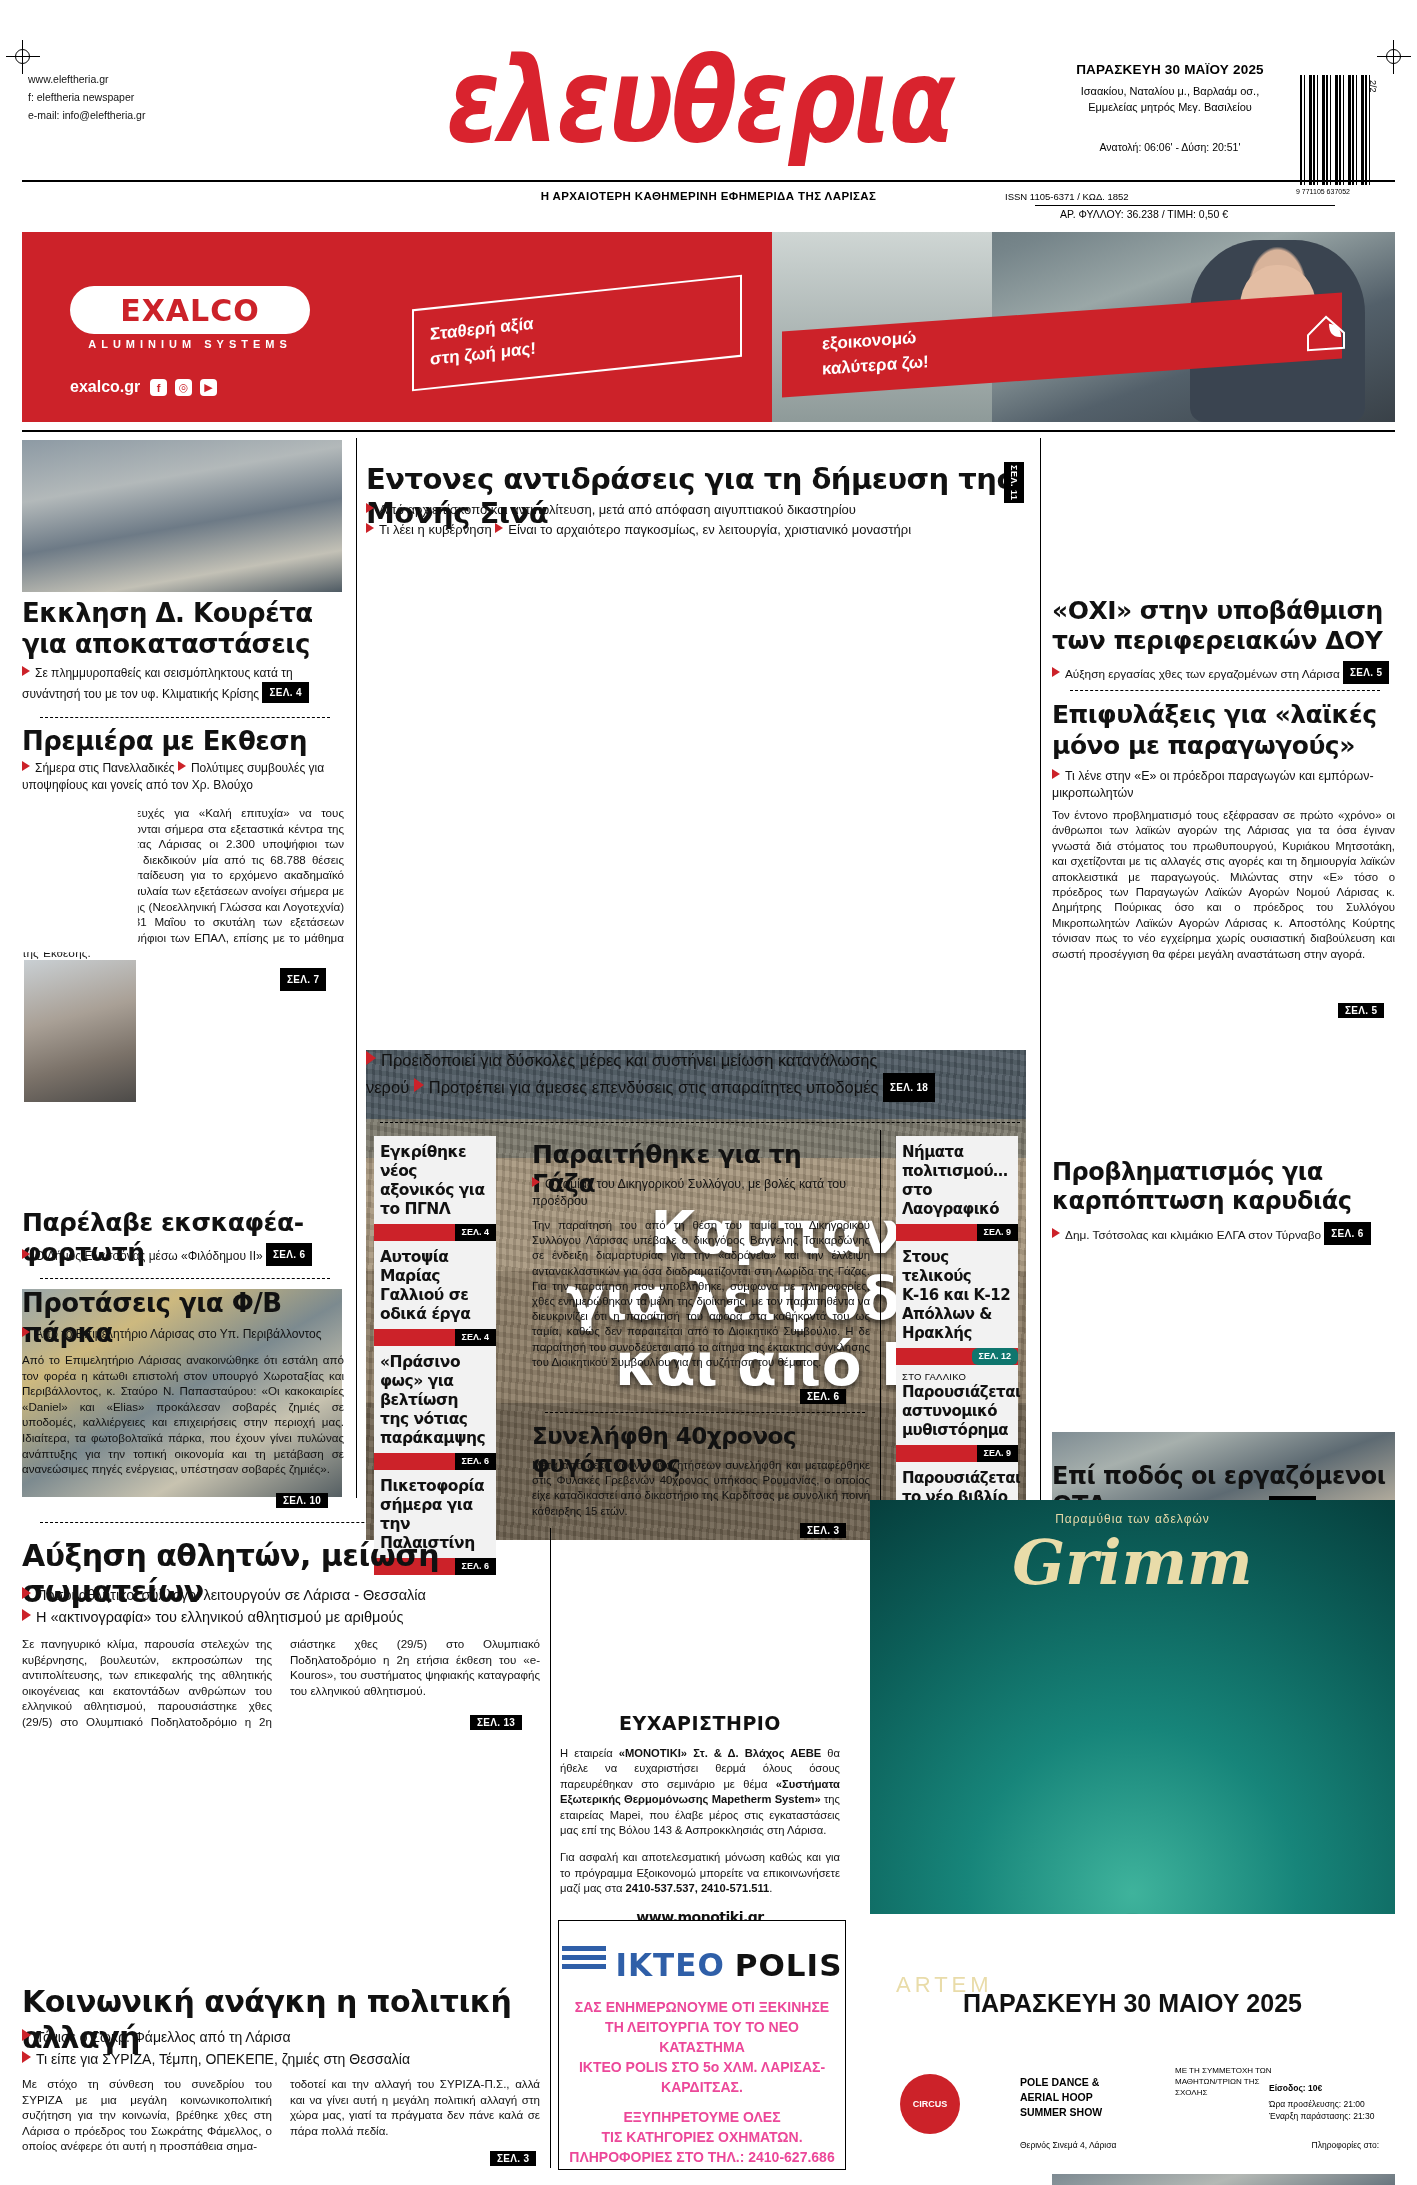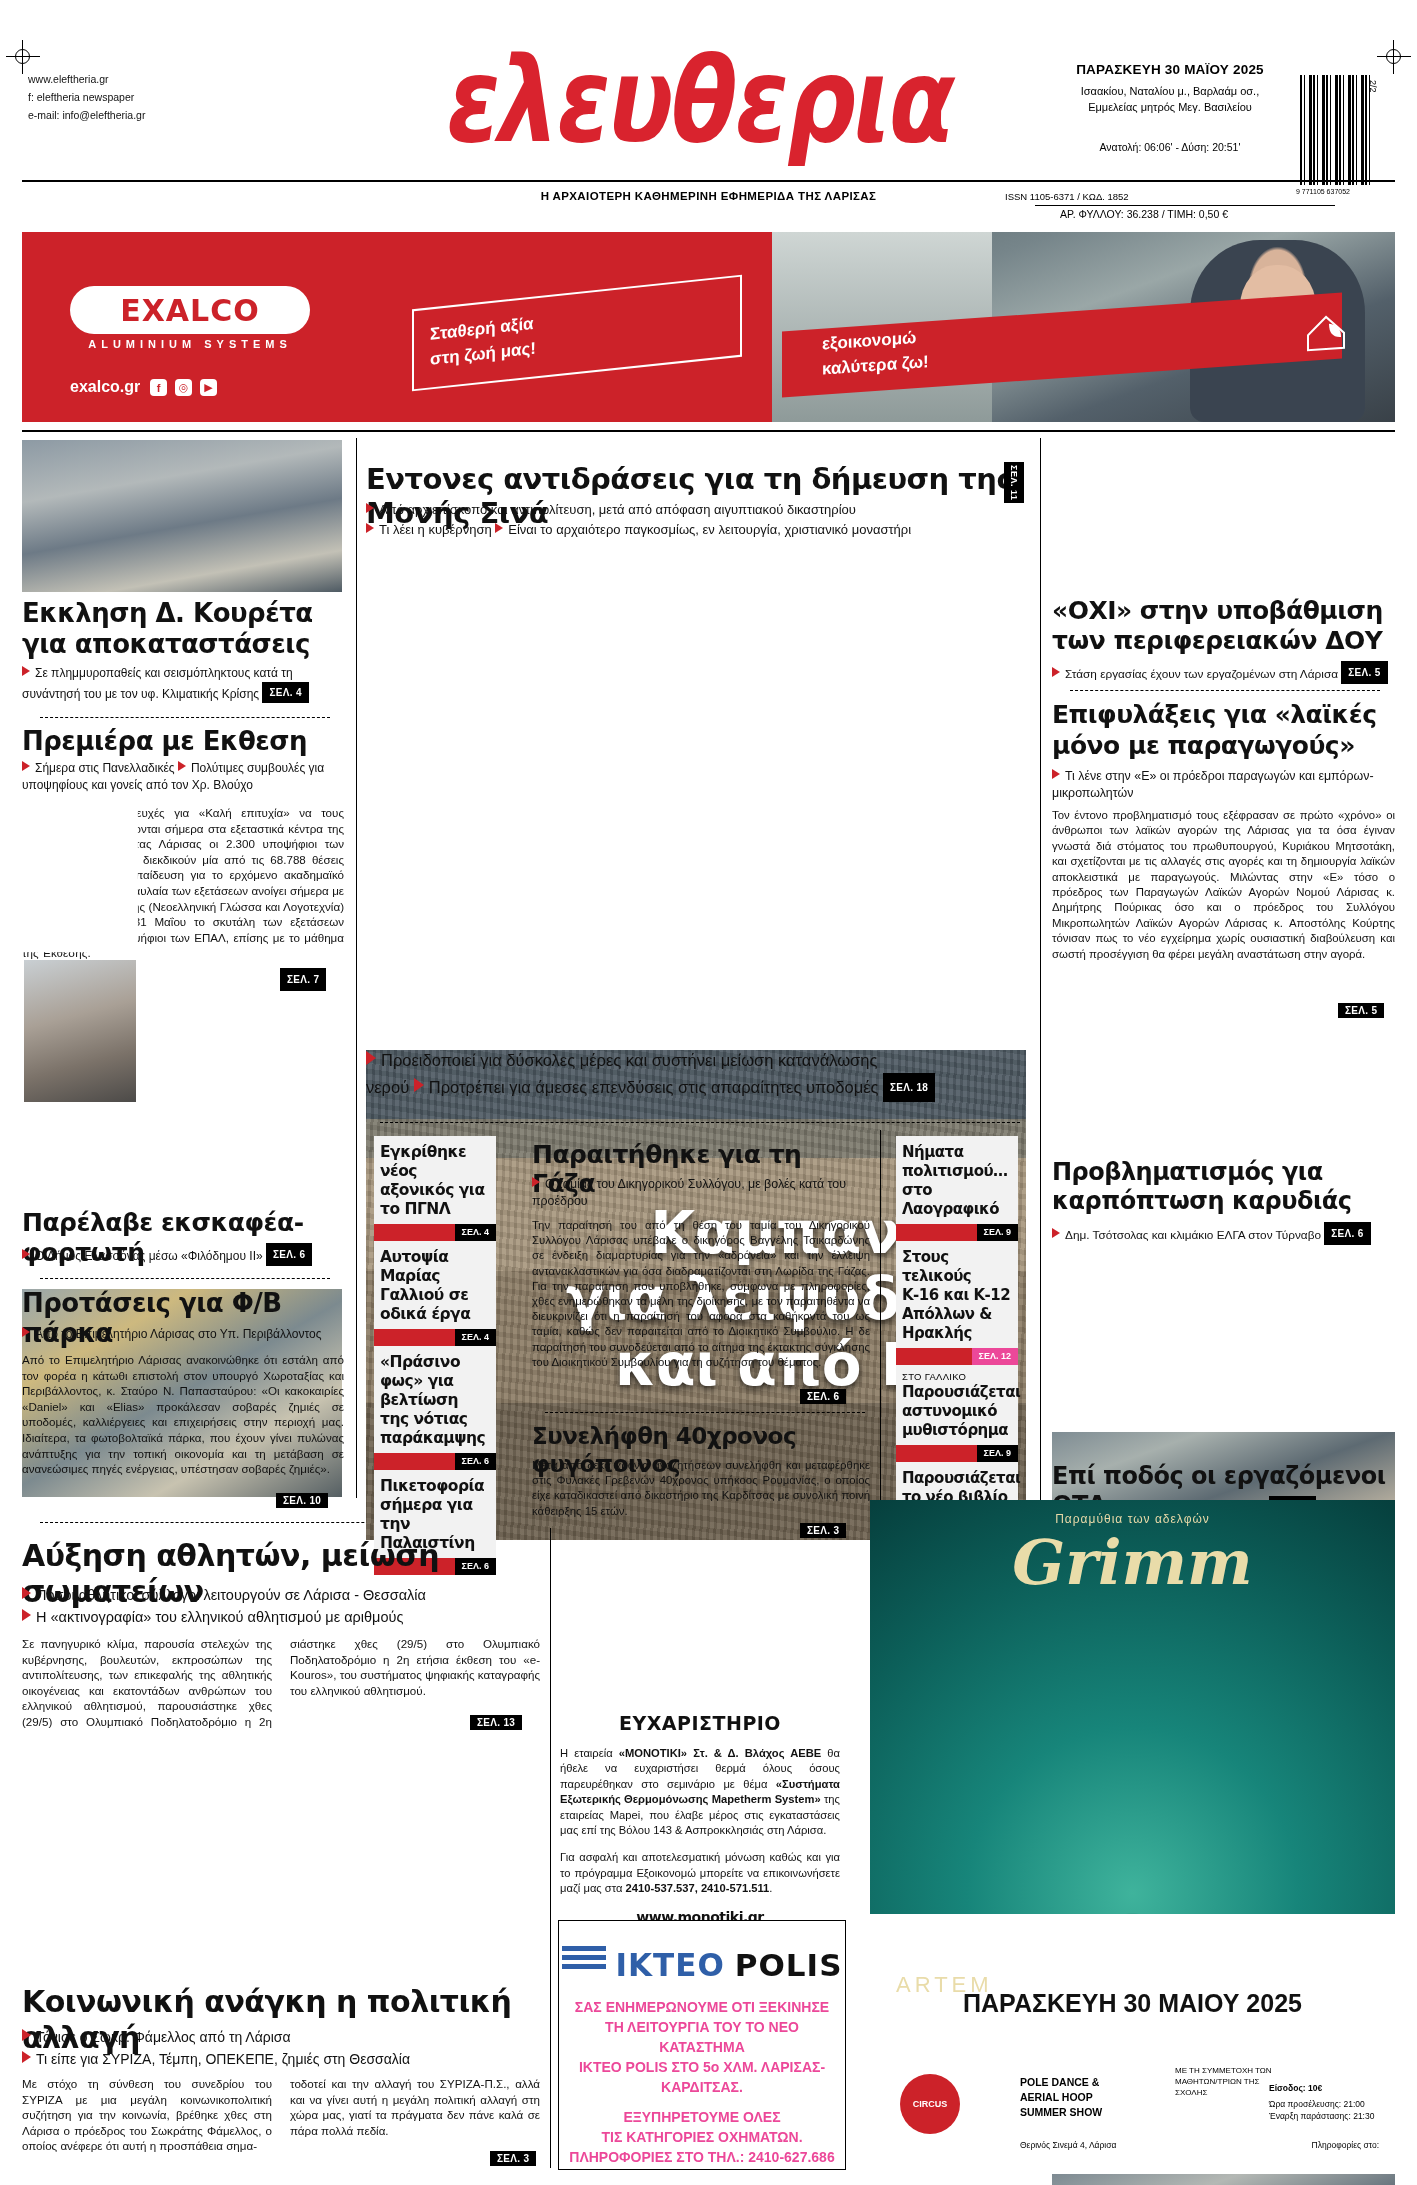--- a/index.html
+++ b/index.html
@@ -334,21 +334,21 @@
       <div class="hl" style="font-size:15px;line-height:19px;padding:7px 6px 5px 6px;">Νήματα πολιτισμού… στο Λαογραφικό</div>
       <div style="display:flex;height:17px;background:#cc2229;">
         <div style="flex:1"></div>
         <div style="background:#000;color:#fff;font-size:9px;font-weight:bold;padding:3px 7px;">ΣΕΛ. 9</div>
       </div>
     </div>
     <div>
       <div class="hl" style="font-size:15px;line-height:19px;padding:7px 6px 5px 6px;">Στους τελικούς Κ-16 και Κ-12 Απόλλων &amp; Ηρακλής</div>
       <div style="display:flex;height:17px;background:#cc2229;">
         <div style="flex:1"></div>
-        <div style="background:#ec4899;color:#fff;font-size:9px;font-weight:bold;padding:3px 7px;">ΣΕΛ. 12</div>
+        <div style="background:#0f766e;color:#fff;font-size:9px;font-weight:bold;padding:3px 7px;border-radius:6px;">ΣΕΛ. 12</div>
       </div>
     </div>
     <div>
       <div style="font-size:9.5px;padding:6px 6px 0 6px;letter-spacing:.3px;">ΣΤΟ ΓΑΛΛΙΚΟ</div>
       <div class="hl" style="font-size:15px;line-height:19px;padding:1px 6px 5px 6px;">Παρουσιάζεται αστυνομικό μυθιστόρημα</div>
       <div style="display:flex;height:17px;background:#cc2229;">
         <div style="flex:1"></div>
         <div style="background:#000;color:#fff;font-size:9px;font-weight:bold;padding:3px 7px;">ΣΕΛ. 9</div>
       </div>
     </div>
@@ -360,21 +360,21 @@
       </div>
     </div>
   </div>
 
   <div class="photo ph-group" style="left:1052px;top:440px;width:343px;height:150px;"></div>
   <div class="hl" style="position:absolute;left:1052px;top:596px;width:345px;font-size:25px;line-height:30px;">
     <div>«ΟΧΙ» στην υποβάθμιση</div>
     <div>των περιφερειακών ΔΟΥ</div>
   </div>
   <div class="kicker" style="position:absolute;left:1052px;top:661px;width:345px;font-size:11.8px;">
-    <span class="bullet"></span><span>Στάση εργασίας έχουν των εργαζομένων στη Λάρισα</span>
+    <span class="bullet"></span><span>Αύξηση εργασίας χθες των εργαζομένων στη Λάρισα</span>
     <span class="sel">ΣΕΛ. 5</span>
   </div>
   <div class="dashrule" style="left:1070px;top:690px;width:310px;border-top-width:1.5px;"></div>
 
   <div class="hl" style="position:absolute;left:1052px;top:699px;width:345px;font-size:25px;line-height:31px;">
     <div>Επιφυλάξεις για «λαϊκές</div>
     <div>μόνο με παραγωγούς»</div>
   </div>
   <div class="kicker" style="position:absolute;left:1052px;top:768px;width:345px;font-size:12.4px;line-height:17px;">
     <span class="bullet"></span><span>Τι λένε στην «Ε» οι πρόεδροι παραγωγών και εμπόρων-μικροπωλητών</span>

